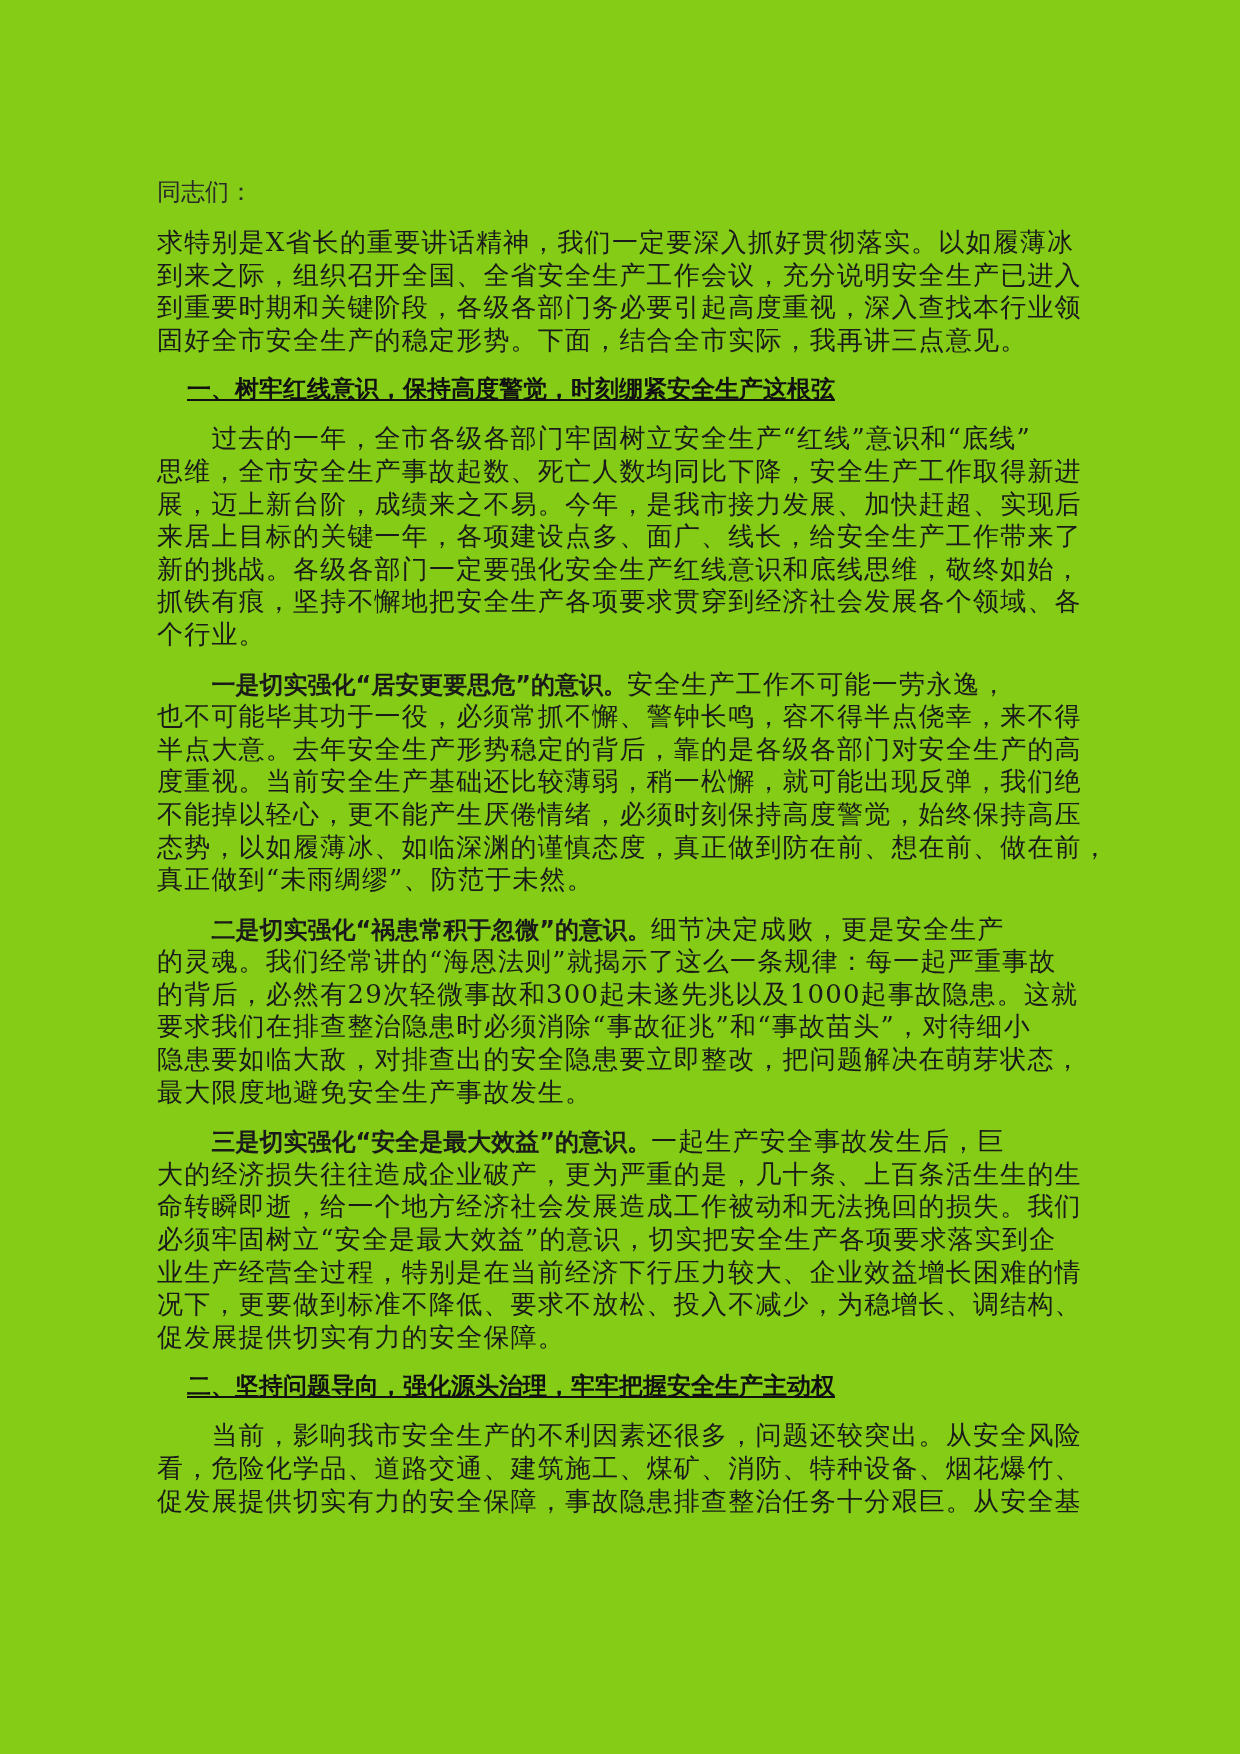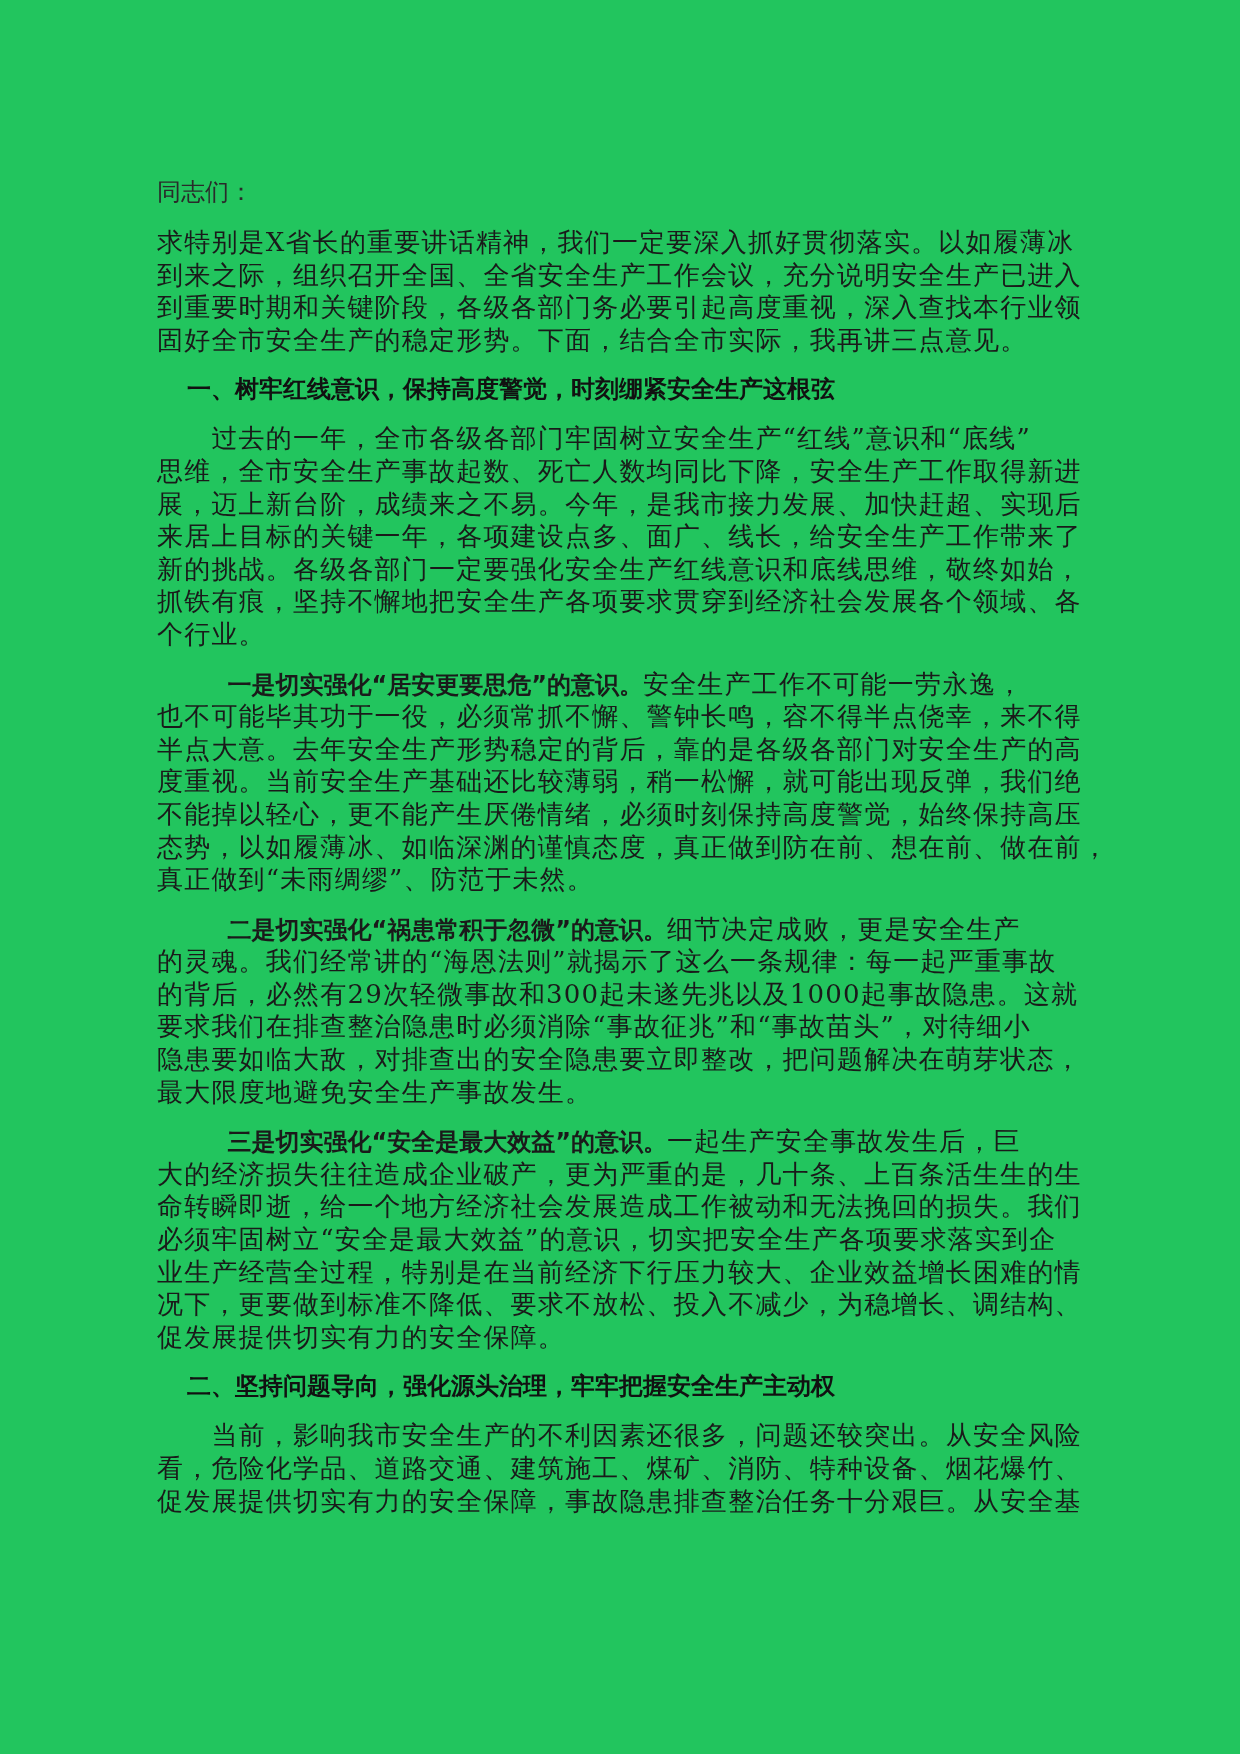--- a/index.html
+++ b/index.html
@@ -1,39 +1,39 @@
 <!DOCTYPE html>
 <html><head>
 <meta charset="utf-8">
 <style>
   html, body { margin: 0; padding: 0; background: #ffffff; }
   body { width: 1240px; height: 1754px; position: relative; overflow: hidden; }
   .page {
-    position: absolute; left: 0; top: 0; width: 1240px; height: 1754px; background: #22c55e;
+    position: absolute; left: 0; top: 0; width: 1240px; height: 1754px; background: #84cc16;
   }
   .content {
     position: absolute; left: 157px; top: 176px; width: 890px;
     font-family: "DejaVu Serif", "Liberation Serif", serif;
     color: #1a1a1a;
   }
   .greeting {
     font-family: "DejaVu Sans", "Liberation Sans", sans-serif;
     font-size: 24px; line-height: 32px; margin: 0 0 18px 0; color: #2a2a2a;
   }
   .para {
     font-size: 26px; line-height: 32.6px; margin: 0 0 17px 0;
     white-space: nowrap; letter-spacing: 1.2px;
   }
   .para .line { display: block; height: 32.6px; }
   .heading {
     font-family: "DejaVu Sans", "Liberation Sans", sans-serif;
     font-weight: bold; font-size: 24px; line-height: 32px;
-    margin: 12px 0 17px 0; padding-left: 30px; white-space: nowrap; color: #111;
+    margin: 12px 0 17px 0; padding-left: 30px; white-space: nowrap; color: #111; text-decoration: underline;
   }
-  .lead { font-family: "DejaVu Sans", "Liberation Sans", sans-serif; font-weight: bold; font-size: 24px; letter-spacing: 0; margin-left: 16px; }
+  .lead { font-family: "DejaVu Sans", "Liberation Sans", sans-serif; font-weight: bold; font-size: 24px; letter-spacing: 0; }
 </style>
 </head>
 <body>
 
 <div class="page">
   <div class="content" id="content">
     <p class="greeting">同志们：</p>
     <div id="blocks">
         <div class="para">
           <span class="line">求特别是X省长的重要讲话精神，我们一定要深入抓好贯彻落实。以如履薄冰</span>

